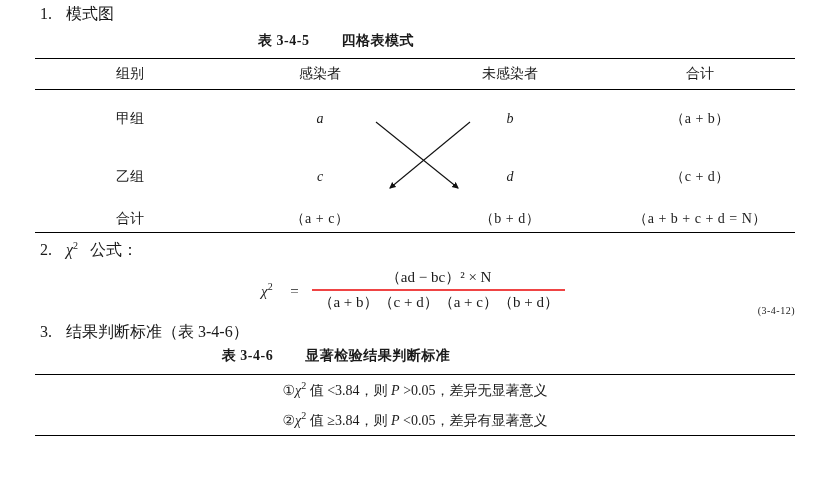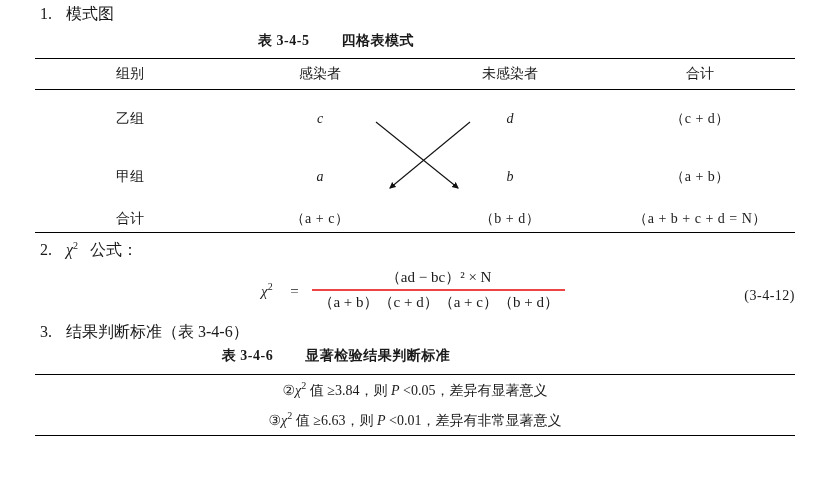--- a/index.html
+++ b/index.html
@@ -142,22 +142,22 @@
     white-space: nowrap;
   }
   .eqleft {
     display: inline-block;
     vertical-align: middle;
     margin-right: 6px;
   }
   #eqnum {
     position: absolute;
     right: 35px;
-    top: 288px;
-    font-size: 14px;
+    top: 305px;
+    font-size: 10px;
     letter-spacing: 0.5px;
   }
 
   
   #caption2 { position: absolute; left: 0; top: 347px; width: 672px; }
   #table2 { top: 374px; }
 
   .crit-row td {
     height: 30px;
     text-align: center;
@@ -189,31 +189,31 @@
         <td class="col1">组别</td>
         <td class="col2">感染者</td>
         <td class="col3">未感染者</td>
         <td class="col4">合计</td>
       </tr>
     </tbody>
       </table>
     <div class="rule-thin"></div>
     <table class="grid">
       <tbody>
-          <tr class="body-row row-yi">
+          <tr class="body-row row-jia">
+        <td class="col1">甲组</td>
+        <td class="col2 ital">a</td>
+        <td class="col3 ital">b</td>
+        <td class="col4 paren">（a + b）</td>
+      </tr>
+      <tr class="body-row row-yi">
         <td class="col1">乙组</td>
         <td class="col2 ital">c</td>
         <td class="col3 ital">d</td>
         <td class="col4 paren">（c + d）</td>
-      </tr>
-      <tr class="body-row row-jia">
-        <td class="col1">甲组</td>
-        <td class="col2 ital">a</td>
-        <td class="col3 ital">b</td>
-        <td class="col4 paren">（a + b）</td>
       </tr>
       <tr class="body-row row-he">
         <td class="col1">合计</td>
         <td class="col2 paren">（a + c）</td>
         <td class="col3 paren">（b + d）</td>
         <td class="col4 paren">（a + b + c + d = N）</td>
       </tr>
     </tbody>
       </table>
     <div class="rule-bottom"></div>
@@ -259,30 +259,30 @@
   <div class="tbl-caption" id="caption2">
     <span>表 3-4-6</span>
     <span style="display:inline-block;width:24px"></span>
     <span>显著检验结果判断标准</span>
   </div>
 
   <div class="table-block" id="table2">
     <div class="rule-top"></div>
     <table class="grid">
       <tbody>
+          <tr class="crit-row">
+        <td>
+          <span>①</span><span class="chi">χ</span><sup class="exp">2</sup>
+          <span>值 &lt;3.84，则 </span><span class="ital">P</span><span> &gt;0.05，差异无显著意义</span>
+        </td>
+      </tr>
       <tr class="crit-row">
         <td>
           <span>②</span><span class="chi">χ</span><sup class="exp">2</sup>
           <span>值 ≥3.84，则 </span><span class="ital">P</span><span> &lt;0.05，差异有显著意义</span>
         </td>
       </tr>
-      <tr class="crit-row">
-        <td>
-          <span>③</span><span class="chi">χ</span><sup class="exp">2</sup>
-          <span>值 ≥6.63，则 </span><span class="ital">P</span><span> &lt;0.01，差异有非常显著意义</span>
-        </td>
-      </tr>
     </tbody>
       </table>
     <div class="rule-bottom"></div>
   </div>
 
 </div>
 
 </body></html>

